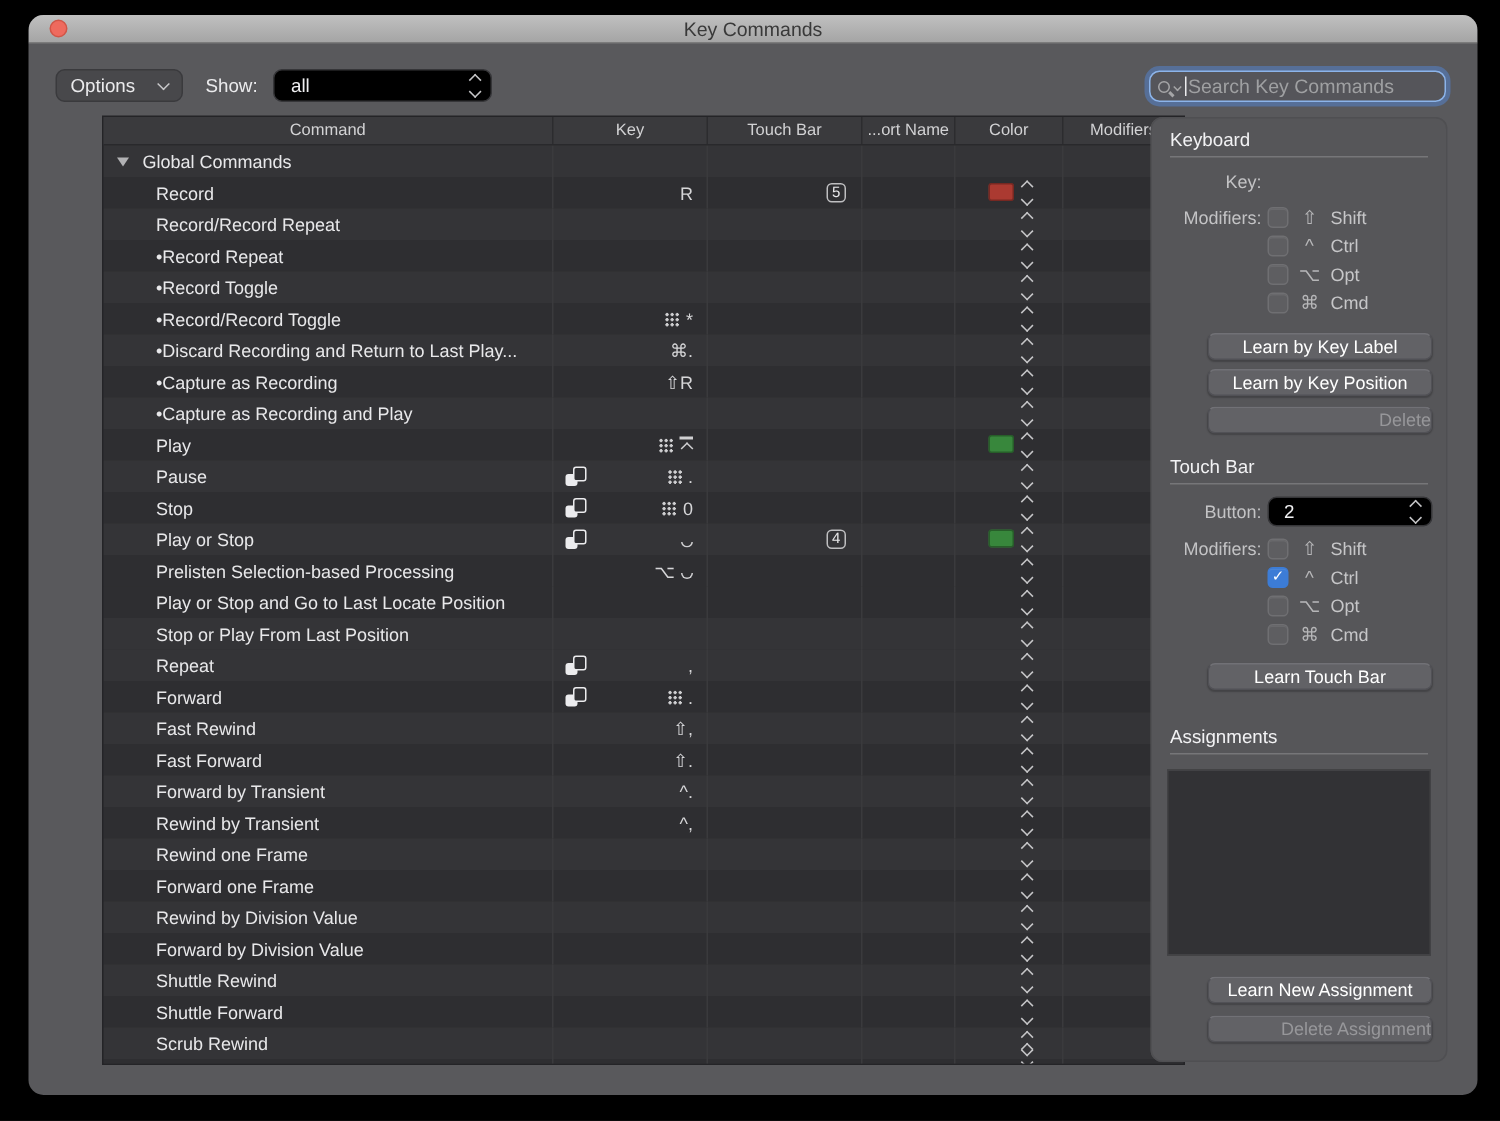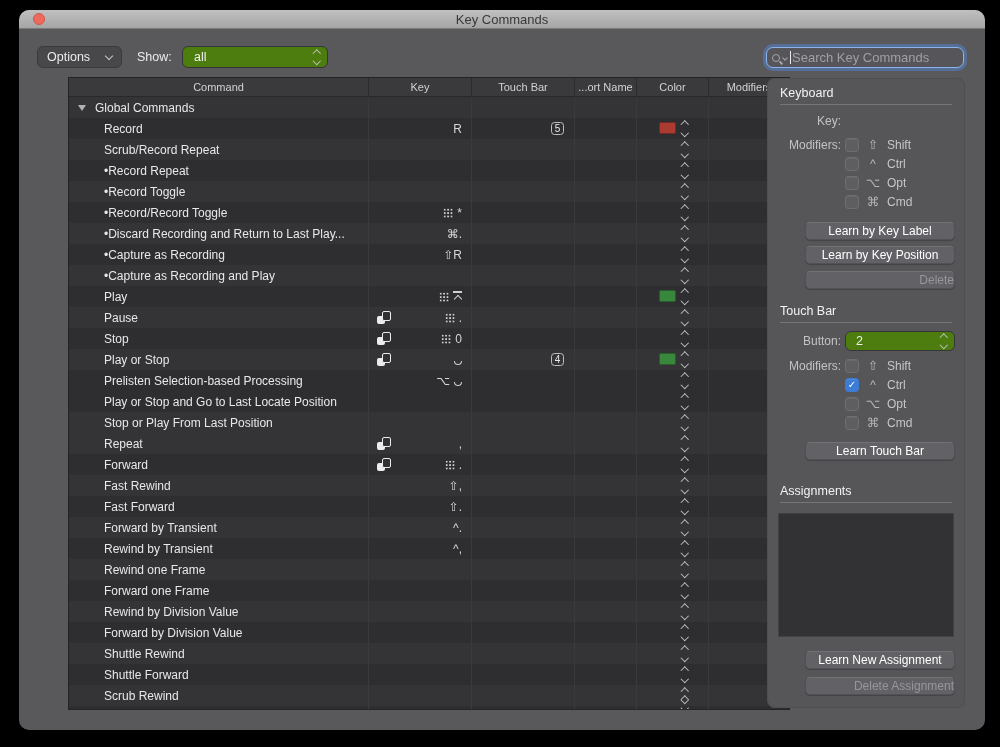--- a/index.html
+++ b/index.html
@@ -10,21 +10,21 @@
   .titlebar { position:absolute; left:0; top:0; right:0; height:19px;
               background:linear-gradient(#c0c0c0,#a5a5a5); border-bottom:1px solid #7b7b7b; }
   .title { text-align:center; line-height:19px; font-size:13px; color:#393939; }
   .close-btn { position:absolute; left:14px; top:3px; width:12px; height:12px; border-radius:50%;
                background:#ee6a5e; border:1px solid #d05547; }
   
   .options-btn { position:absolute; left:18px; top:36px; width:85px; height:22px; background:#48484b;
                  border:1px solid #3a3a3d; border-radius:6px; display:flex; align-items:center;
                  justify-content:space-between; padding:0 9px; color:#ebebed; font-size:12.5px; }
   .show-label { position:absolute; left:118px; top:36px; height:22px; line-height:22px; color:#ebebed; font-size:12.5px; }
-  .dd { background:#4d7c0f; border:1px solid #363639; border-radius:6px; color:#f0f0f2; font-size:12.5px;
+  .dd { background:#000000; border:1px solid #363639; border-radius:6px; color:#f0f0f2; font-size:12.5px;
         display:flex; align-items:center; position:absolute; }
   .show-dd { left:163px; top:36px; width:146px; height:22px; padding-left:11px; }
   .dd .stepper { position:absolute; right:8px; }
   
   .chev { width:6px; height:6px; border-right:1.6px solid #c9c9cb; border-bottom:1.6px solid #c9c9cb; transform:rotate(45deg); margin-top:-3px; }
   .stepper { display:flex; flex-direction:column; align-items:center; gap:2px; }
   .sv { width:5.5px; height:5.5px; border-right:1.5px solid #c6c6c8; border-bottom:1.5px solid #c6c6c8; }
   .sv.up { transform:rotate(-135deg); }
   .sv.down { transform:rotate(45deg); }
   
@@ -155,21 +155,21 @@
             <span class="swatch" style="background: rgb(171, 58, 49);"></span>
             <span class="stepper">
               <span class="sv up"></span>
               <span class="sv down"></span>
             </span>
           </div>
           <div class="cell c-as"></div>
         </div>
         <div class="trow">
           <div class="cell c-cmd">
-            <span>Scrub/Record Repeat</span>
+            <span>Record/Record Repeat</span>
           </div>
           <div class="cell c-key"></div>
           <div class="cell c-tbc"></div>
           <div class="cell c-sn"></div>
           <div class="cell c-col">
             <span class="stepper">
               <span class="sv up"></span>
               <span class="sv down"></span>
             </span>
           </div>

